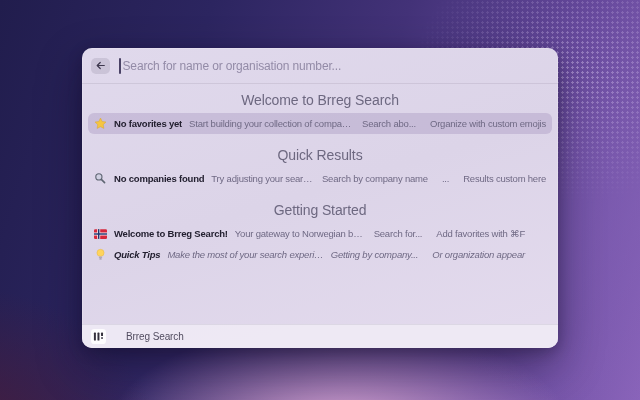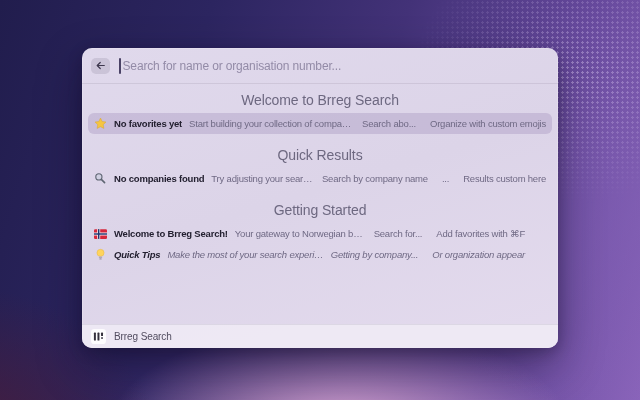--- a/index.html
+++ b/index.html
@@ -67,21 +67,21 @@
   .row .icon svg{display:block;}
   .row .title{font-weight:700;color:#232030;white-space:nowrap;flex:0 0 auto;}
   .row .subtitle{white-space:nowrap;overflow:hidden;text-overflow:ellipsis;min-width:0;flex:0 1 auto;}
   .row .accs{
     margin-left:auto;display:flex;gap:14px;align-items:center;
     white-space:nowrap;flex:0 0 auto;
   }
   .row.inset .accs{margin-right:21px;}
   
   .footer{
-    flex:0 0 23px;display:flex;align-items:center;gap:8px;padding:0 9px;
+    flex:0 0 23px;display:flex;align-items:center;gap:20px;padding:0 9px;
     background:rgba(239,234,245,.88);border-top:1px solid rgba(45,35,70,.09);
   }
   .footer .app-icon{width:15px;height:15px;display:flex;}
   .footer .name{font-size:10px;letter-spacing:-.1px;color:#524d60;}
 </style>
 </head>
 <body>
 
 <div class="wallpaper">
   <div class="dots"></div>

